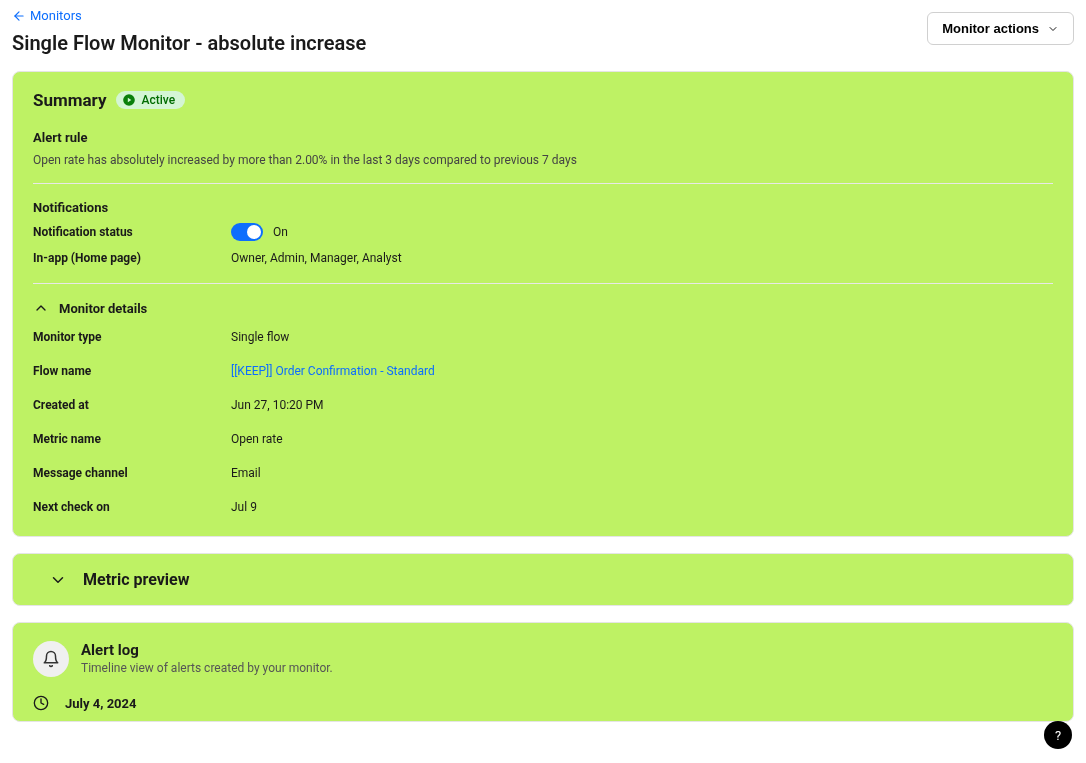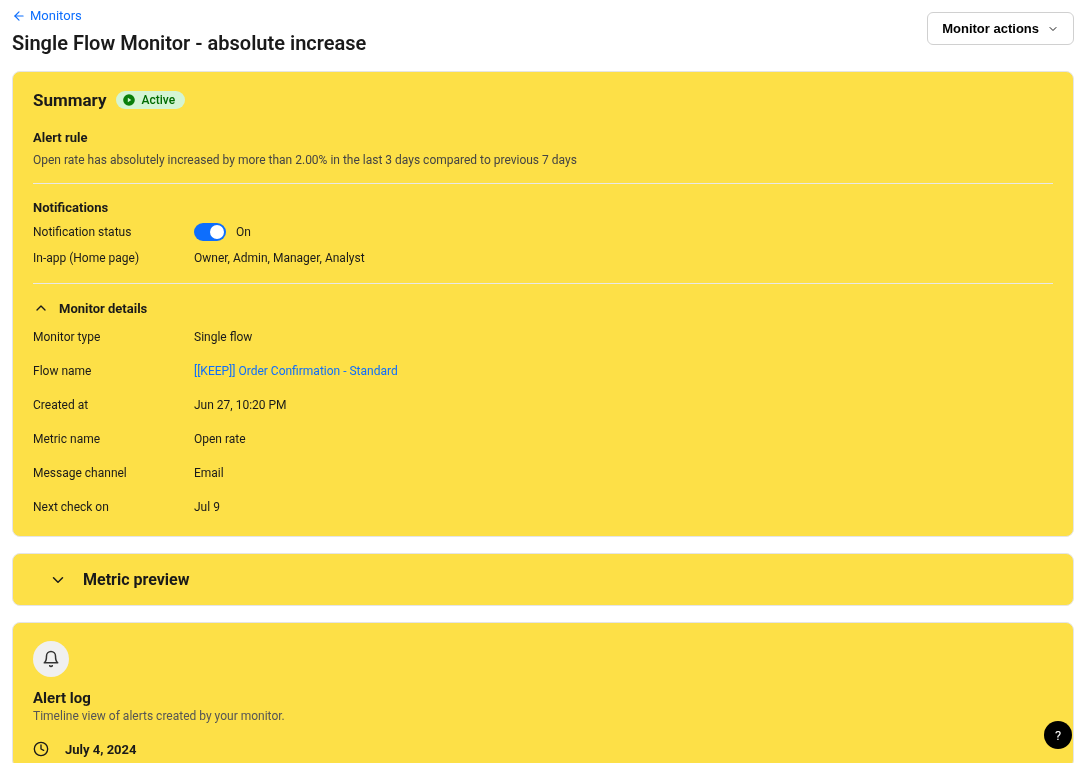--- a/index.html
+++ b/index.html
@@ -52,21 +52,21 @@
       margin-top: 4px;
     }
     .actions-button svg {
       width: 12px;
       height: 12px;
     }
     .card {
       margin: 0 12px 16px 12px;
       border: 1px solid #e5e5e5;
       border-radius: 8px;
-      background: #fde047;
+      background: #bef264;
       padding: 18px 20px;
     }
     .summary-header {
       display: flex;
       align-items: center;
       gap: 10px;
       margin-bottom: 20px;
     }
     .summary-title {
       font-size: 17px;
@@ -102,22 +102,22 @@
       border-top: 1px solid #e8e8e8;
       margin: 0 0 16px 0;
     }
     .kv-row {
       display: flex;
       align-items: center;
       margin-bottom: 10px;
       font-size: 12px;
     }
     .kv-label {
-      width: 161px;
-      font-weight: 400;
+      width: 198px;
+      font-weight: 700;
       color: #1a1a1a;
     }
     .kv-value {
       color: #1a1a1a;
     }
     .kv-value.link {
       color: #0d6efd;
       cursor: pointer;
     }
     .details-header {
@@ -165,21 +165,20 @@
     }
     .preview-title {
       font-size: 16px;
       font-weight: 700;
     }
     .alert-log-header {
       display: flex;
       align-items: flex-start;
       gap: 12px;
       margin-bottom: 18px;
-      flex-direction: column;
     }
     .bell-circle {
       width: 36px;
       height: 36px;
       border-radius: 50%;
       background: #f0f0f0;
       display: flex;
       align-items: center;
       justify-content: center;
     }

